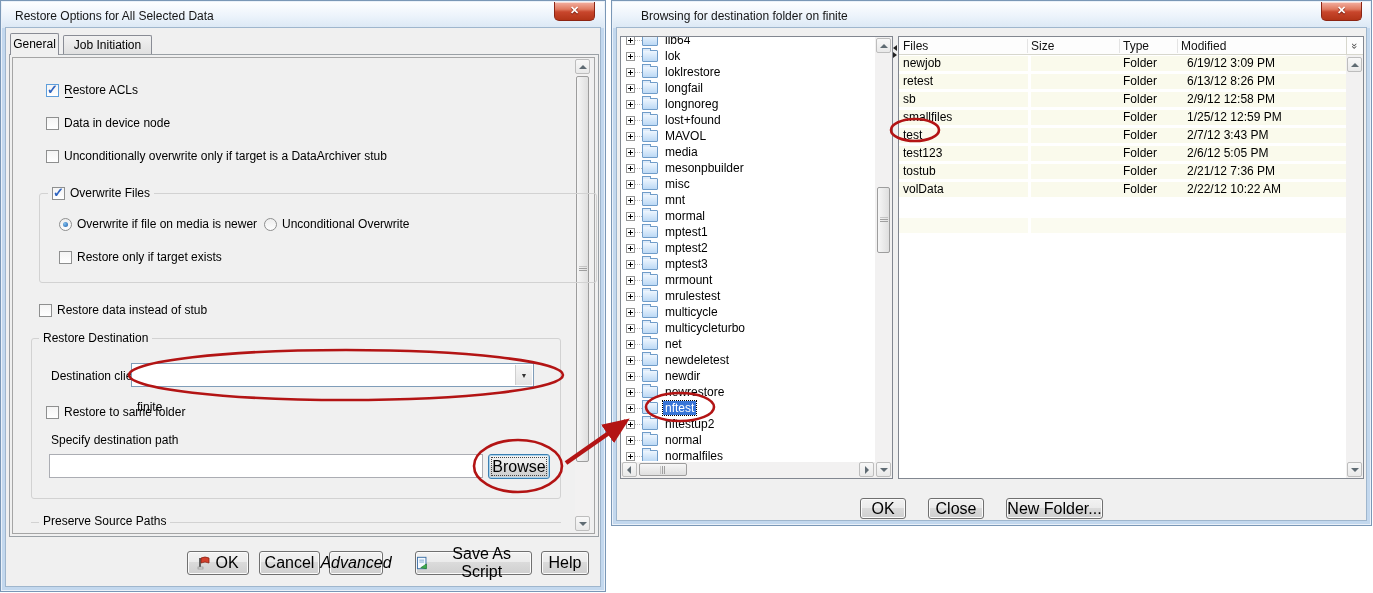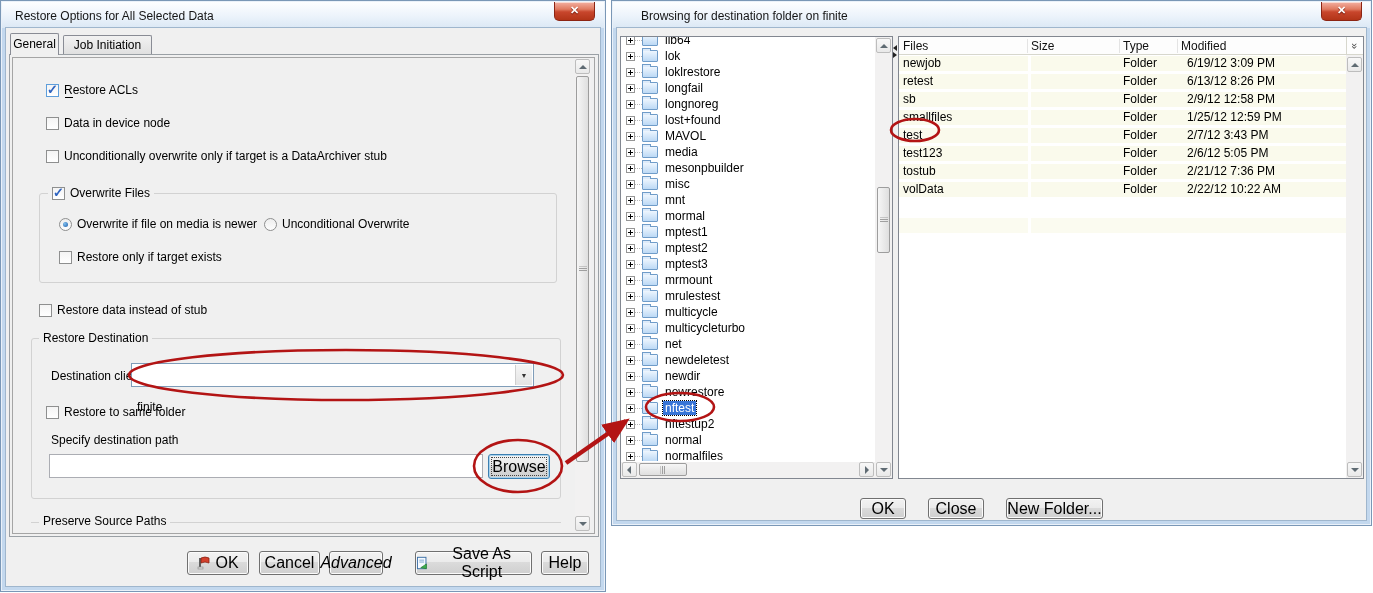--- a/index.html
+++ b/index.html
@@ -157,21 +157,21 @@
     <div class="cbrow" style="left:45px;top:115px;">
       <span class="cb" data-checked="false"></span>
       <span>Data in device node</span>
     </div>
 
     <div class="cbrow" style="left:45px;top:148px;">
       <span class="cb" data-checked="false"></span>
       <span>Unconditionally overwrite only if target is a DataArchiver stub</span>
     </div>
 
-    <div class="group" style="left:38px;top:192px;width:518px;height:90px;">
+    <div class="group" style="left:38px;top:192px;width:558px;height:90px;">
       <div class="group-chip" style="left:8px;top:-8px;">
         <span class="cb" data-checked="true"></span>
         <span>Overwrite Files</span>
       </div>
     </div>
     <div class="cbrow" style="left:58px;top:216px;">
       <span class="radio" data-checked="true"></span>
       <span>Overwrite if file on media is newer</span>
     </div>
     <div class="cbrow" style="left:263px;top:216px;">

